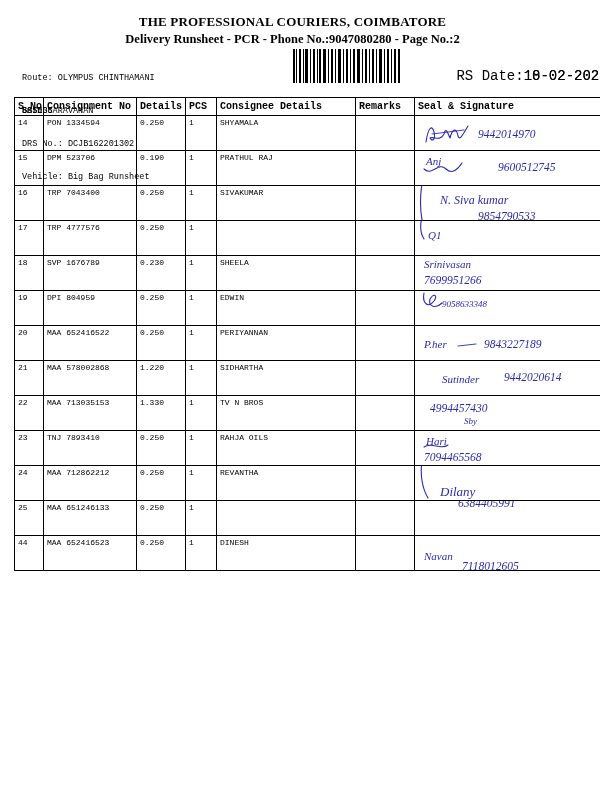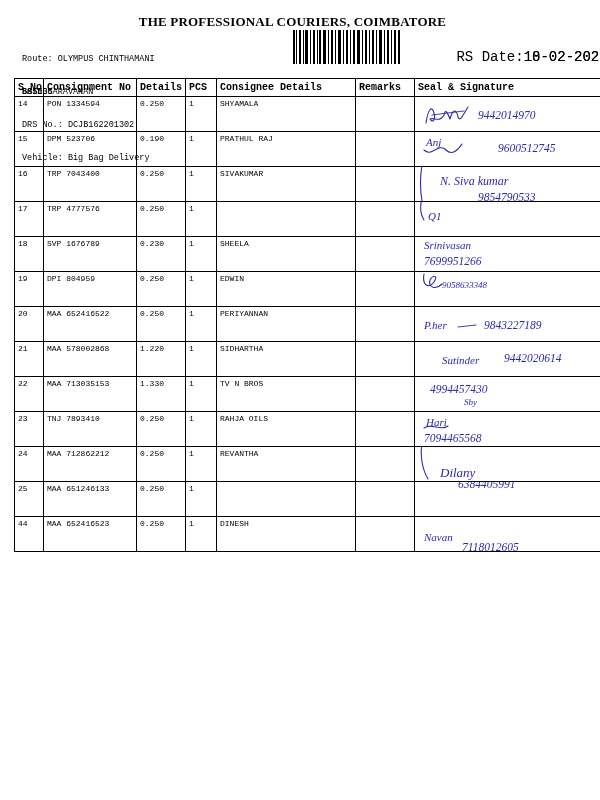--- a/index.html
+++ b/index.html
@@ -157,31 +157,32 @@
     font-style: italic;
     font-size: 11.5px;
   }
 </style>
 </head>
 <body>
 
 <div class="page">
 
   <div class="doc-title">THE PROFESSIONAL COURIERS, COIMBATORE</div>
+  <div class="doc-subtitle">Delivery Runsheet - PCR - Phone No.:9047080280 - Page No.:2</div>
 
   <div class="meta-block">
     <div class="meta-left">
       <div class="route-line">Route: OLYMPUS CHINTHAMANI</div>
       <div class="stacked">
         <span>BASE :</span>
         <span>SSIDGSARAVANAN</span>
         <span>605106</span>
       </div>
       <div>DRS No.: DCJB162201302</div>
-      <div>Vehicle: Big Bag Delivery</div>
+      <div>Vehicle: Big Bag Runsheet</div>
     </div>
 
     <div class="barcode">
       <svg width="110" height="34" viewBox="0 0 110 34" aria-hidden="true">
         <rect x="0" y="0" width="110" height="34" fill="#ffffff"></rect>
         <g fill="#000000">
           <rect x="1" y="0" width="2" height="34"></rect>
           <rect x="4" y="0" width="1" height="34"></rect>
           <rect x="7" y="0" width="2" height="34"></rect>
           <rect x="11" y="0" width="1" height="34"></rect>

